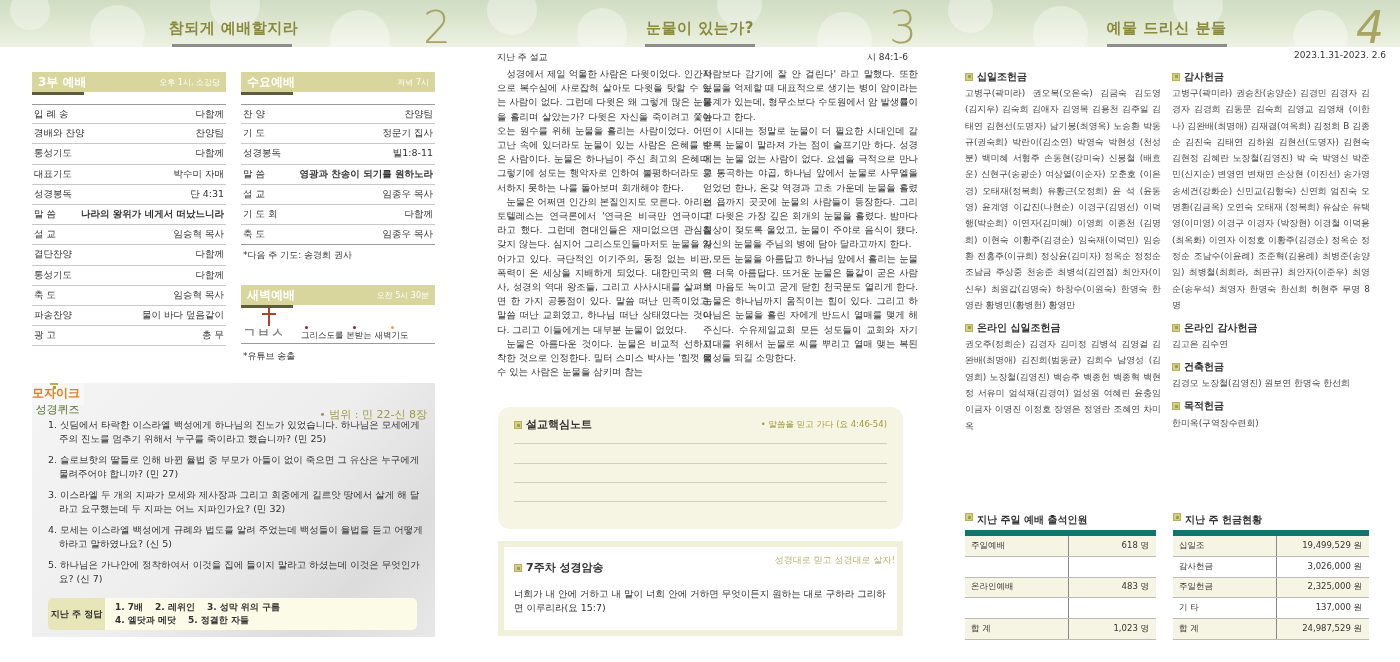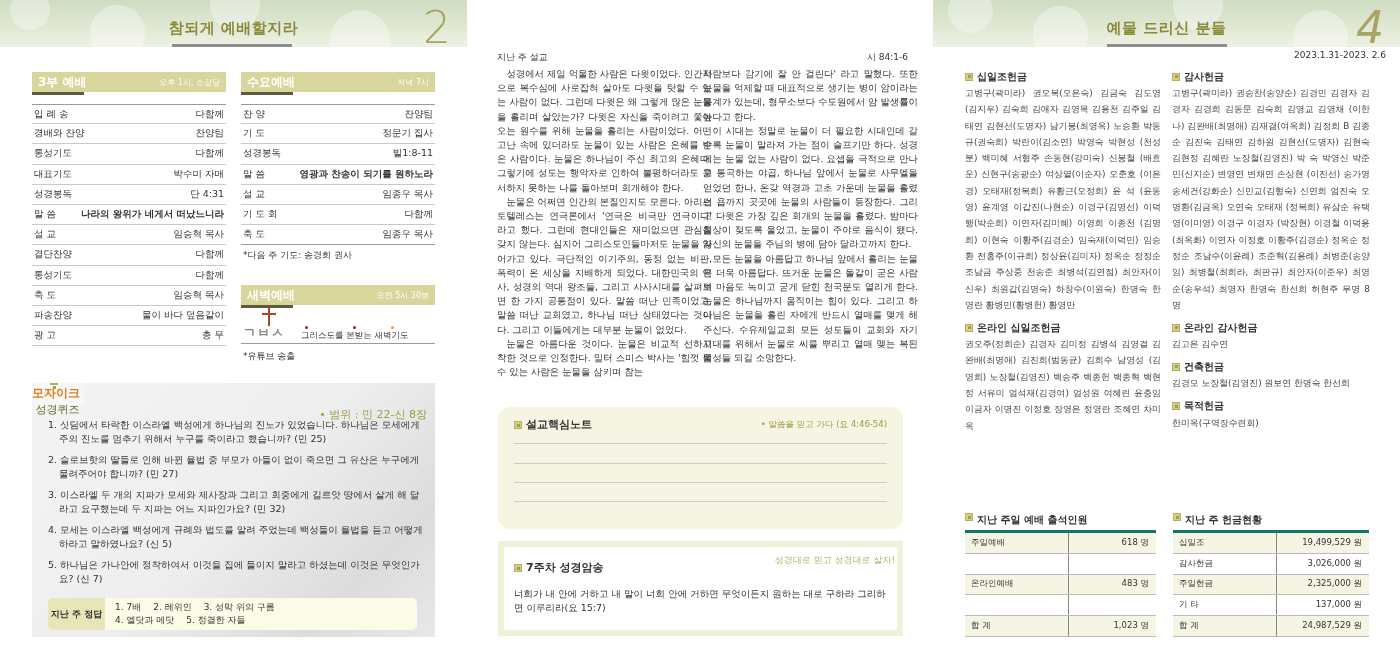--- a/index.html
+++ b/index.html
@@ -55,21 +55,21 @@
   .sq { display: inline-block; width: 8px; height: 8px; border: 1px solid #b4b060; background: #d3cf86; margin-right: 4px; vertical-align: middle; position: relative; }
   .sq::after { content: ""; position: absolute; left: 1.5px; top: 1.5px; width: 3px; height: 3px; background: #a39f4b; }
   .quiz-head .mosaic { color: #e27f1b; font-weight: bold; font-size: 12px; }
   .quiz-head .qt { color: #5a6f2a; font-size: 11px; margin-left: 3px; }
   .quiz-range { position: absolute; right: 8px; top: 24px; font-size: 11px; color: #9f9b42; }
   .quiz-list { position: absolute; left: 16px; top: 35px; width: 380px; font-size: 9.5px; line-height: 14px; color: #333; list-style: none; }
   .quiz-list li { margin-bottom: 7px; padding-left: 11px; text-indent: -11px; }
   .answers { position: absolute; left: 16px; top: 215px; width: 369px; height: 32px; background: #fbfbe7; border-radius: 5px; display: flex; }
   .answers .lab { width: 57px; background: #e7e6b9; border-radius: 5px 0 0 5px; display: flex; align-items: center; justify-content: center; font-size: 9px; font-weight: bold; color: #333; }
   .answers .vals { padding: 3px 0 0 10px; font-size: 9px; line-height: 13px; color: #333; }
-  .answers .vals span { margin-right: 12px; }
+  .answers .vals span { margin-right: 12px; font-weight: bold; }
 
   
   .sermon-meta { position: absolute; top: 51px; font-size: 9px; color: #333; }
   .col { position: absolute; top: 67px; width: 215px; font-size: 9.4px; line-height: 14.2px; color: #333; text-align: justify; }
   .col p { text-indent: 1em; }
   .col p.noindent { text-indent: 0; }
 
   .notes-box { position: absolute; left: 498px; top: 407px; width: 405px; height: 122px; background: #f6f5e3; border-radius: 12px; }
   .notes-title { position: absolute; left: 16px; top: 10px; font-size: 11px; font-weight: bold; color: #333; }
   .notes-ref { position: absolute; right: 16px; top: 12px; font-size: 8.5px; color: #9f9b42; }
@@ -82,21 +82,21 @@
   .memo-text { position: absolute; left: 16px; top: 46px; right: 10px; font-size: 9.5px; line-height: 14px; color: #333; }
 
   
   .date-range { position: absolute; right: 14px; top: 50px; font-size: 9px; color: #333; }
   .off-col { position: absolute; width: 196px; }
   .off-sec { margin-bottom: 6px; }
   .off-title { font-size: 10px; font-weight: bold; color: #333; height: 17px; display: flex; align-items: center; }
   .off-names { font-size: 8.9px; line-height: 16.3px; color: #444; text-align: justify; }
 
   .stat-title { position: absolute; font-size: 10px; font-weight: bold; color: #333; display: flex; align-items: flex-start; }
-  .stat-table { position: absolute; font-size: 8.5px; color: #333; border-top: 3px solid #0f766e; }
+  .stat-table { position: absolute; font-size: 8.5px; color: #333; border-top: 6px solid #0f766e; }
   .stat-row { display: flex; height: 20.8px; border-bottom: 1px solid #bbb; align-items: center; }
   .stat-row.shaded { background: #f6f5e3; }
   .stat-row .k { padding-left: 6px; border-right: 1px solid #888; height: 100%; display: flex; align-items: center; }
   .stat-row .v { flex: 1; text-align: right; padding-right: 7px; }
 </style>
 </head>
 <body>
 
 <section class="page p2">
   <div class="banner">
@@ -236,20 +236,29 @@
       <div class="lab">지난 주 정답</div>
       <div class="vals">
         <div><span>1. 7배</span><span>2. 레위인</span><span>3. 성막 위의 구름</span></div>
         <div><span>4. 엘닷과 메닷</span><span>5. 정결한 자들</span></div>
       </div>
     </div>
   </div>
 </section>
 
 <section class="page p3">
+  <div class="banner">
+    <div class="bokeh" style="left:20px;top:-15px;width:50px;height:50px;"></div>
+    <div class="bokeh" style="left:110px;top:8px;width:50px;height:50px;"></div>
+    <div class="bokeh" style="left:250px;top:-18px;width:45px;height:45px;"></div>
+    <div class="bokeh" style="left:350px;top:12px;width:55px;height:55px;"></div>
+    <div class="banner-title">눈물이 있는가?</div>
+    <div class="banner-underline" style="left:178px;width:110px;"></div>
+    <div class="page-num">3</div>
+  </div>
   <div class="sermon-meta" style="left:30px;">지난 주 설교</div>
   <div class="sermon-meta" style="right:25px;">시 84:1-6</div>
 
   <div class="col" style="left:236px;">
     <p class="noindent">사람보다 감기에 잘 안 걸린다' 라고 말했다. 또한 눈물을 억제할 때 대표적으로 생기는 병이 암이라는 통계가 있는데, 형무소보다 수도원에서 암 발생률이 높다고 한다.</p>
     <p>이 시대는 정말로 눈물이 더 필요한 시대인데 갈수록 눈물이 말라져 가는 점이 슬프기만 하다. 성경에는 눈물 없는 사람이 없다. 요셉을 극적으로 만나고 통곡하는 야곱, 하나님 앞에서 눈물로 사무엘을 얻었던 한나, 온갖 역경과 고초 가운데 눈물을 흘렸던 욥까지 곳곳에 눈물의 사람들이 등장한다. 그리고 다윗은 가장 깊은 회개의 눈물을 흘렸다. 밤마다 침상이 젖도록 울었고, 눈물이 주야로 음식이 됐다. 자신의 눈물을 주님의 병에 담아 달라고까지 한다.</p>
     <p>모든 눈물을 아름답고 하나님 앞에서 흘리는 눈물은 더욱 아름답다. 뜨거운 눈물은 돌같이 굳은 사람의 마음도 녹이고 굳게 닫힌 천국문도 열리게 한다. 눈물은 하나님까지 움직이는 힘이 있다. 그리고 하나님은 눈물을 흘린 자에게 반드시 열매를 맺게 해주신다. 수유제일교회 모든 성도들이 교회와 자기 시대를 위해서 눈물로 씨를 뿌리고 열매 맺는 복된 백성들 되길 소망한다.</p>
   </div>
   <div class="col" style="left:30px;">
     <p>성경에서 제일 억울한 사람은 다윗이었다. 인간적으로 복수심에 사로잡혀 살아도 다윗을 탓할 수 있는 사람이 없다. 그런데 다윗은 왜 그렇게 많은 눈물을 흘리며 살았는가? 다윗은 자신을 죽이려고 쫓아오는 원수를 위해 눈물을 흘리는 사람이었다. 어떤 고난 속에 있더라도 눈물이 있는 사람은 은혜를 받은 사람이다. 눈물은 하나님이 주신 최고의 은혜다. 그렇기에 성도는 행악자로 인하여 불평하더라도 용서하지 못하는 나를 돌아보며 회개해야 한다.</p>

